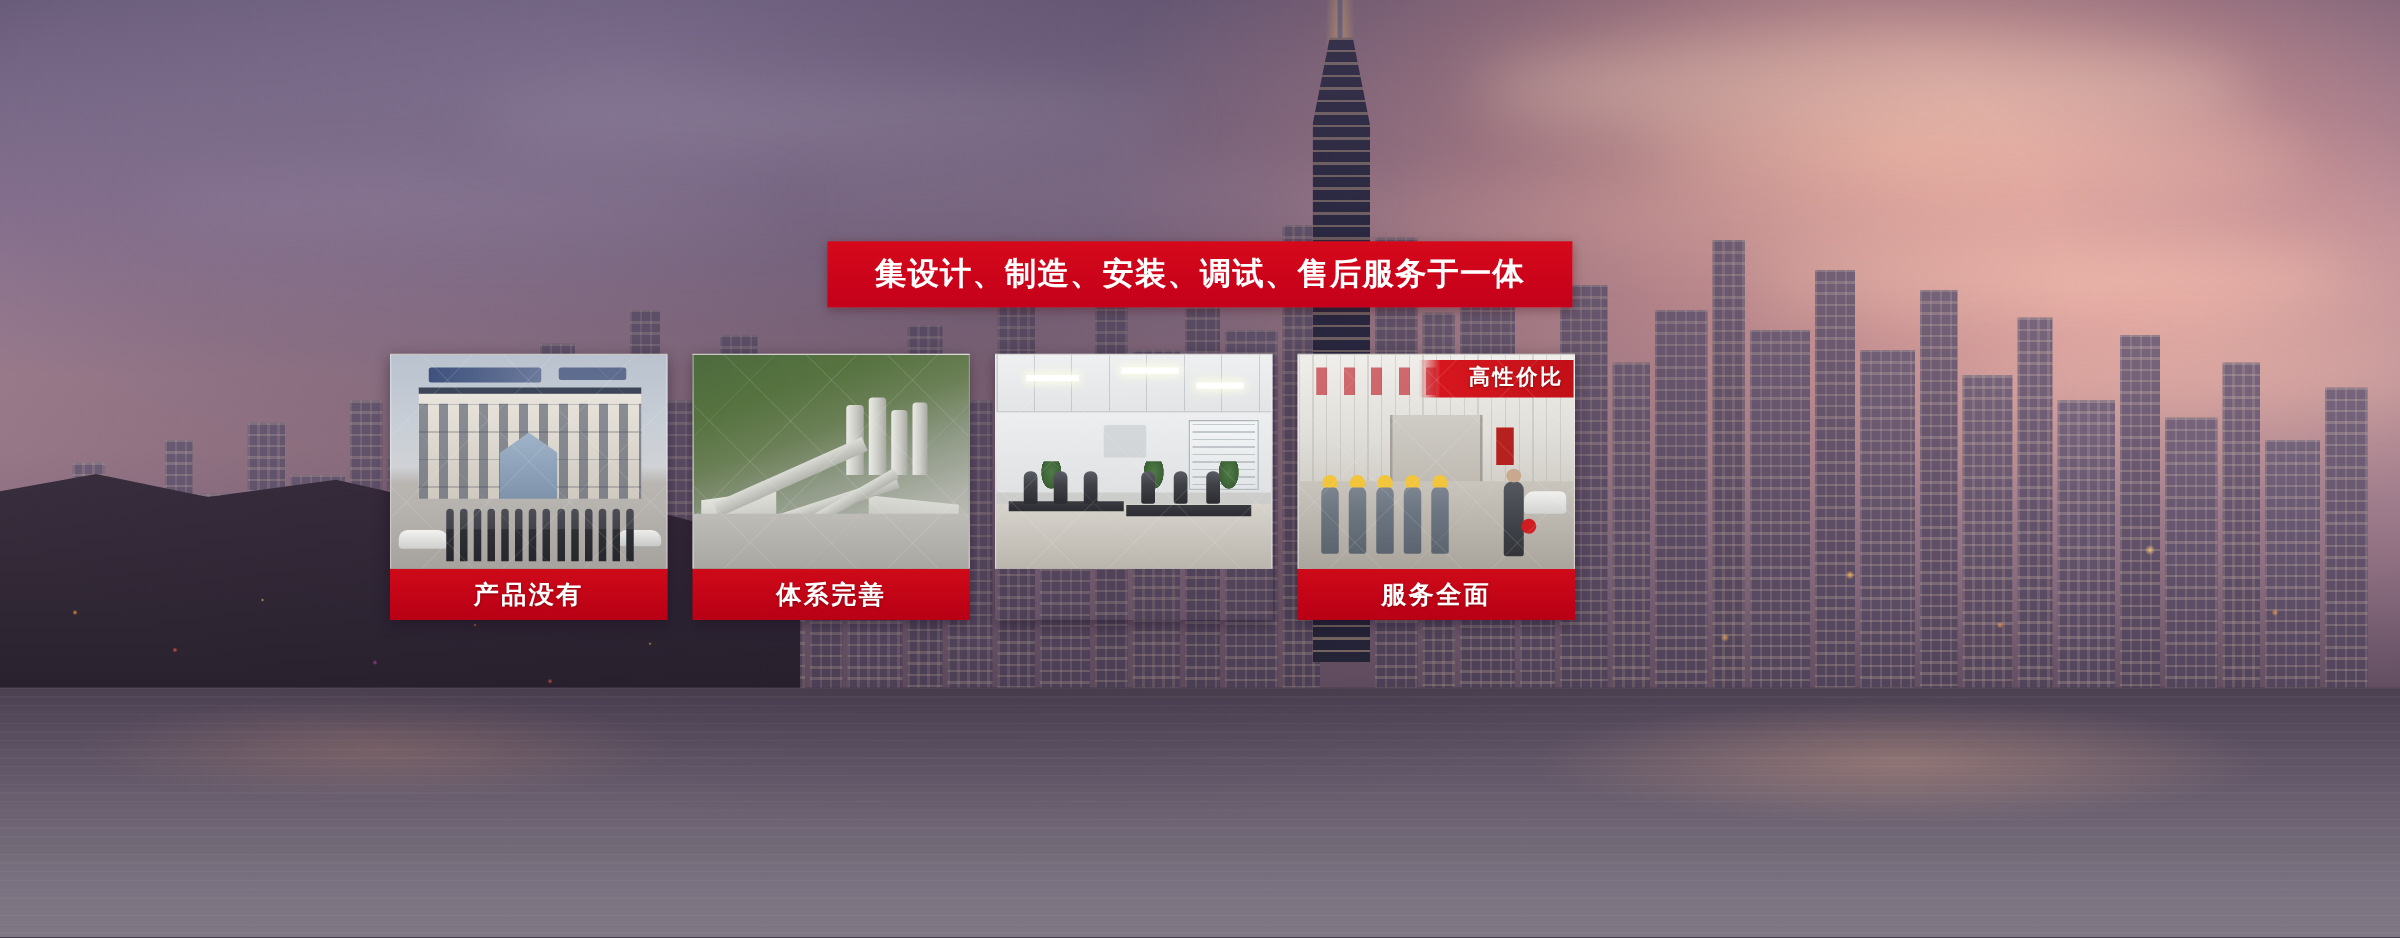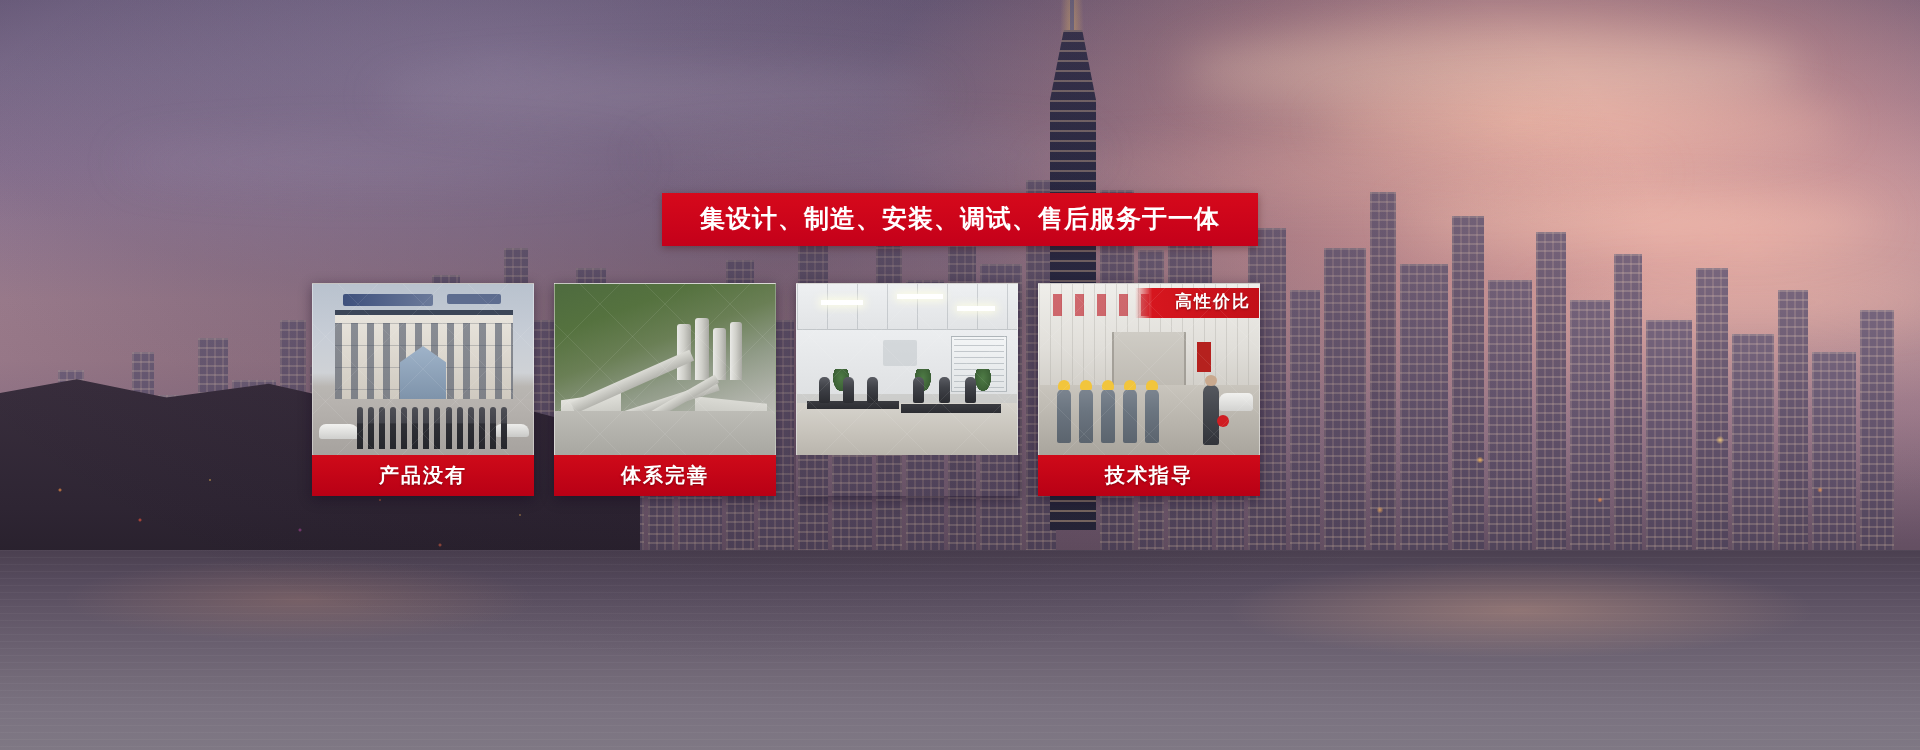--- a/index.html
+++ b/index.html
@@ -571,18 +571,18 @@
           <div class="floor"></div>
           <div class="van"></div>
           <div class="worker w1"></div>
           <div class="worker w2"></div>
           <div class="worker w3"></div>
           <div class="worker w4"></div>
           <div class="worker w5"></div>
           <div class="leader"></div>
           <div class="redbag"></div>
         </div>
-        <div class="card-caption">技术指导</div>
+        <div class="card-caption">服务全面</div>
       </div>
 
     </div>
   </div>
 </div>
 
 </body></html>

